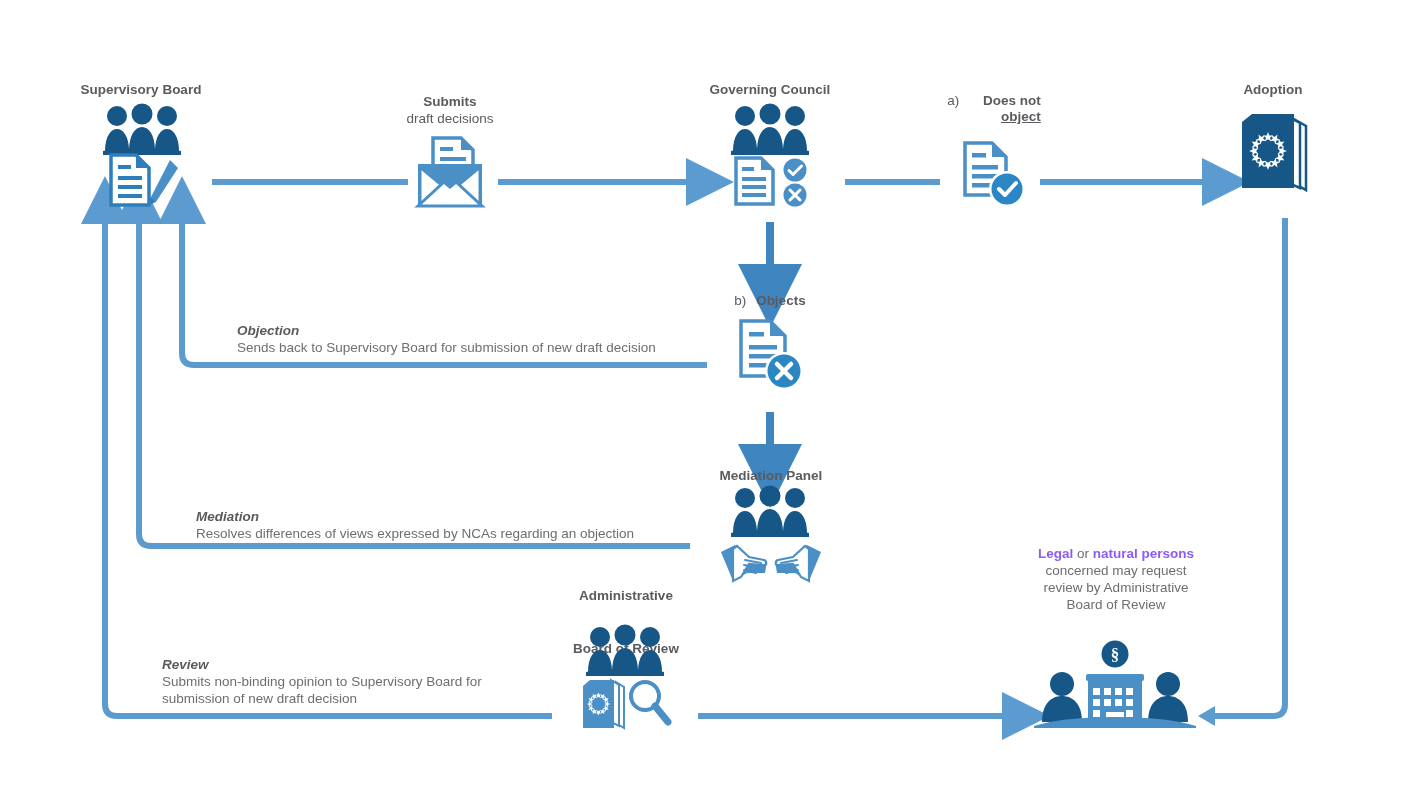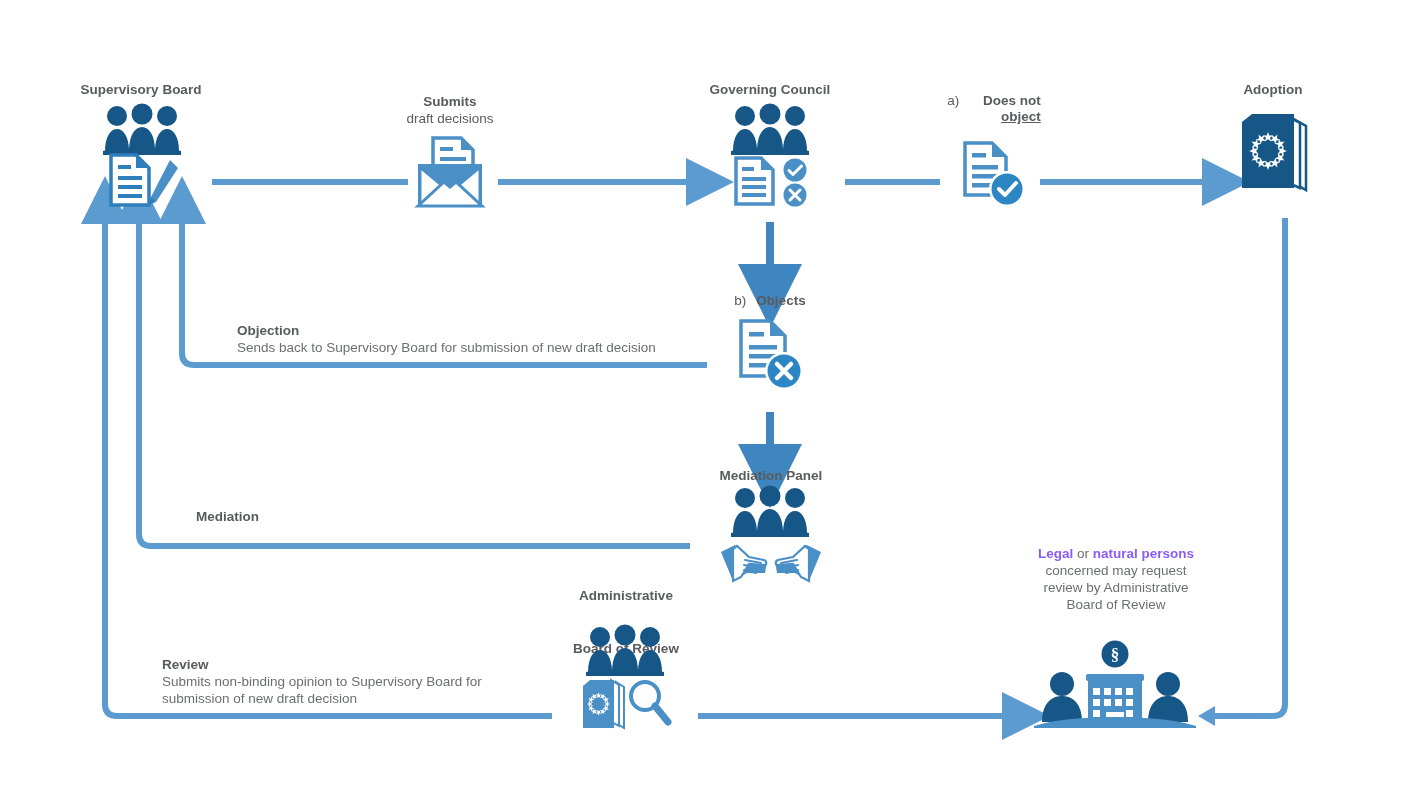--- a/index.html
+++ b/index.html
@@ -10,21 +10,21 @@
   }
   #stage{position:absolute;left:0;top:0;width:1416px;height:604px;}
   .lbl{
     position:absolute;text-align:center;font-size:13.5px;line-height:16px;
     font-weight:bold;color:#5a5b5e;white-space:nowrap;
   }
   .lbl.wrap{white-space:normal;}
   .cap{
     position:absolute;font-size:13.5px;line-height:17px;color:#6d6e71;
   }
-  .cap .t{font-weight:bold;display:block;color:#5a5b5e;}
+  .cap .t{font-weight:bold;display:block;color:#5a5b5e;font-style:italic;}
   .cap .d{font-weight:normal;display:block;}
   .rtxt{
     position:absolute;text-align:center;font-size:13.5px;line-height:17px;color:#6d6e71;
   }
   .rtxt b{color:#8b5cf6;}
   svg{display:block;overflow:visible;}
   .icon{position:absolute;}
 </style>
 </head>
 <body>
@@ -395,20 +395,21 @@
     </svg>
   </div>
 
   <div class="cap" style="left:237px;top:322px;width:470px;">
     <span class="t">Objection</span>
     <span class="d">Sends back to Supervisory Board for submission of new draft decision</span>
   </div>
 
   <div class="cap" style="left:196px;top:508px;width:470px;">
     <span class="t">Mediation</span>
+    <span class="d">Resolves differences of views expressed by NCAs regarding an objection</span>
   </div>
 
   <div class="cap" style="left:162px;top:656px;width:420px;">
     <span class="t">Review</span>
     <span class="d">Submits non-binding opinion to Supervisory Board for</span>
     <span class="d">submission of new draft decision</span>
   </div>
 
 </div>
 

